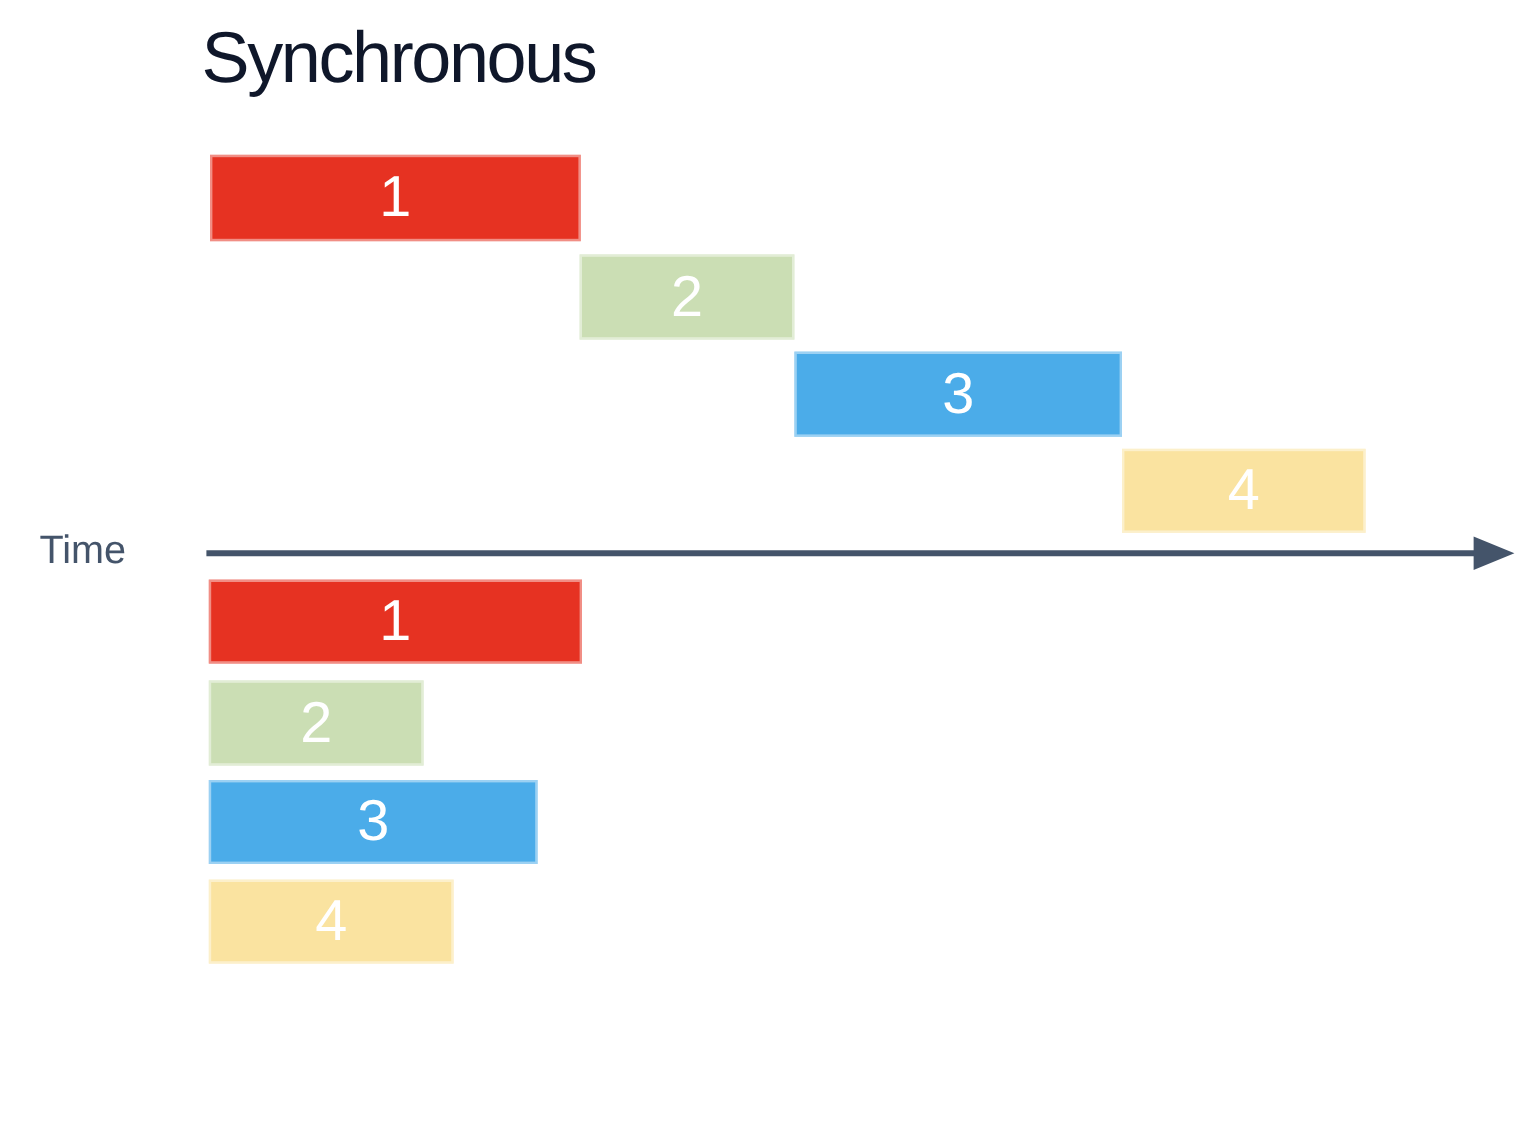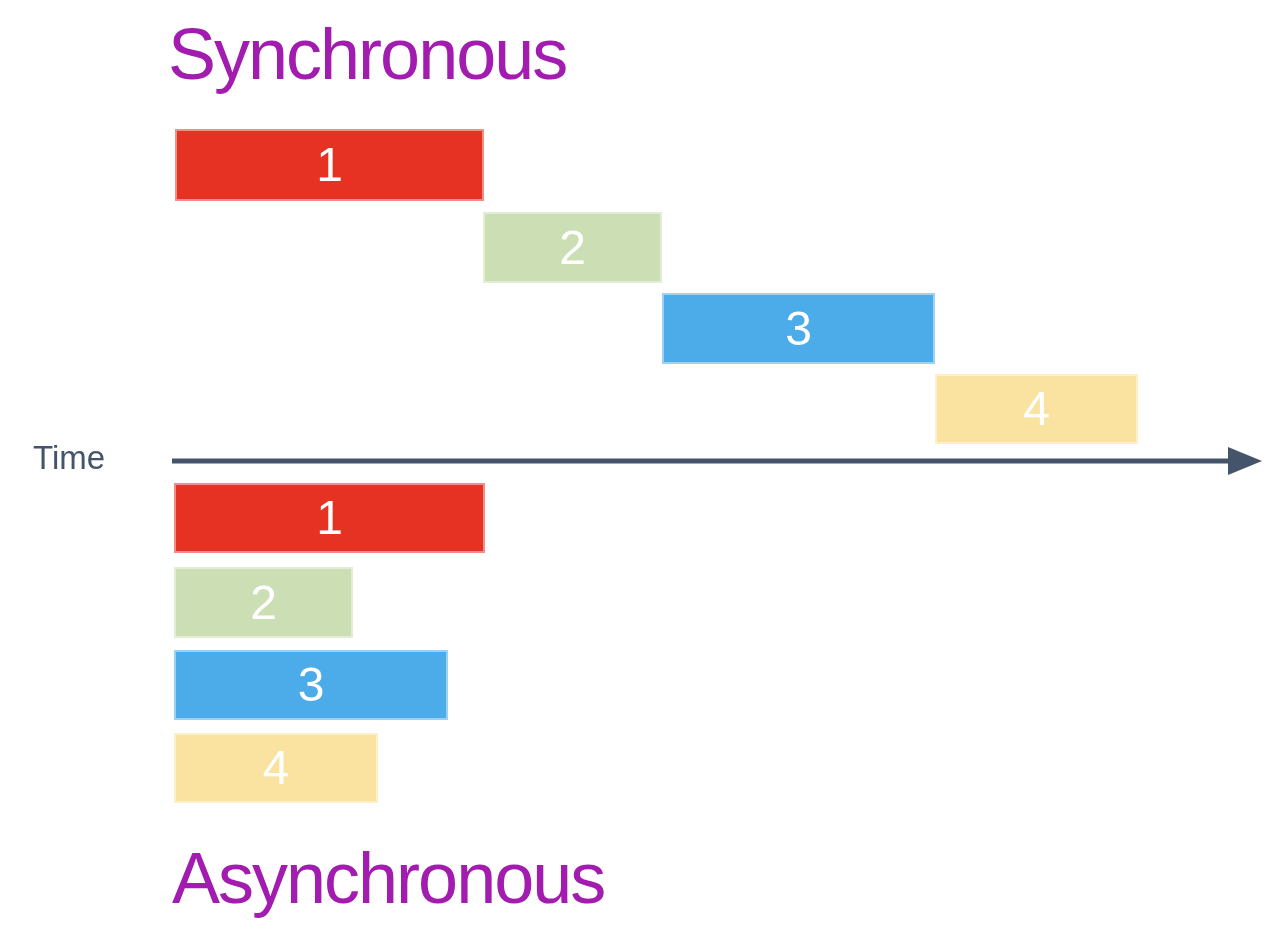--- a/index.html
+++ b/index.html
@@ -11,24 +11,24 @@
     position: relative;
     width: 1280px;
     height: 945px;
     background: #ffffff;
     overflow: hidden;
     font-family: "Liberation Sans", sans-serif;
   }
   .big-title {
     position: absolute;
     margin: 0;
-    font-size: 72px;
+    font-size: 60px;
     font-weight: 400;
     letter-spacing: -2px;
-    color: #a21caf;
+    color: #0f172a;
     line-height: 1;
     white-space: nowrap;
   }
   .title-sync  { left: 168px; top: 18px; }
   .title-async { left: 172px; top: 842px; }
   .time-label {
     position: absolute;
     left: 33px;
     top: 441px;
     font-size: 33px;
@@ -94,15 +94,14 @@
       </div>
     </div>
 
   <div class="time-label">Time</div>
 
   <svg id="axis-svg" aria-hidden="true">
     <line id="axis-line" x1="172" y1="461" x2="1236" y2="461" stroke="#44546A" stroke-width="5"></line>
     <polygon id="axis-arrowhead" points="1228,447 1262,461 1228,475" fill="#44546A"></polygon>
   </svg>
 
-  <h1 class="big-title title-async">Asynchronous</h1>
 
 </div>
 
 </body></html>

